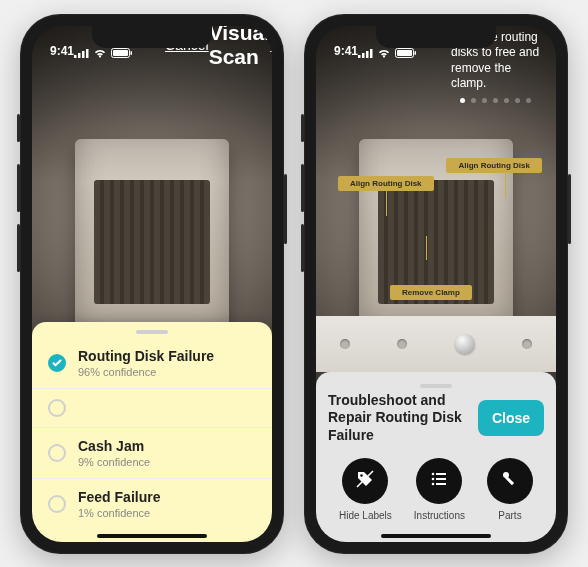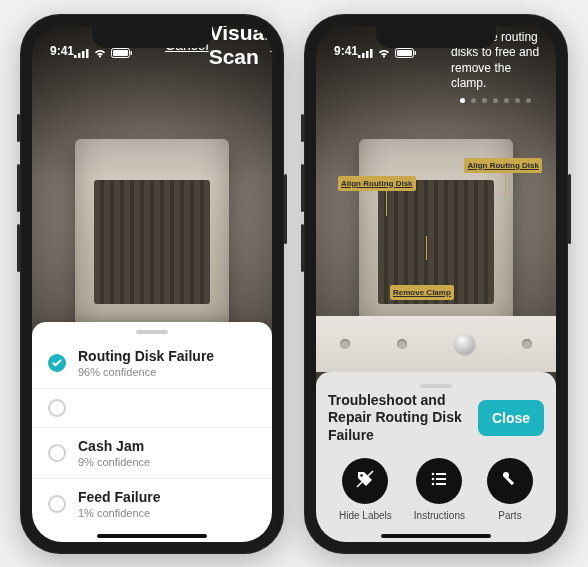--- a/index.html
+++ b/index.html
@@ -91,21 +91,21 @@
     box-shadow: inset 0 -20px 30px rgba(0,0,0,.3), 0 10px 20px rgba(0,0,0,.4);
   }
   .camera-view::after{
     content:""; position:absolute; top:30%; left:26%; right:26%; height:24%;
     background: repeating-linear-gradient(90deg,#4a433a 0 6px,#3a342b 6px 10px);
     border-radius:3px;
   }
   .camera-overlay { position:absolute; inset:0; background:linear-gradient(180deg, rgba(0,0,0,.5), rgba(0,0,0,0) 30%); }
   .sheet {
     position:absolute; left:0; right:0; bottom:0;
-    background:#ffffff;
+    background:#fef9c3;
     border-top-left-radius:14px;
     border-top-right-radius:14px;
     padding-top:6px;
     z-index:30;
     box-shadow: 0 -2px 10px rgba(0,0,0,.15);
   }
   .grabber { width:32px; height:4px; background:#cfcfcf; border-radius:2px; margin:2px auto 4px; }
   .result-row {
     display:flex; align-items:center; gap:12px;
     padding:10px 16px;
@@ -132,25 +132,24 @@
   .p2-instruction { font-size:12px; line-height:1.3; font-weight:500; max-width:210px; }
   .step-dots { display:flex; gap:6px; justify-content:center; margin-top:6px; }
   .step-dots span { width:5px; height:5px; border-radius:50%; background:rgba(255,255,255,.3); }
   .step-dots span.active { background:#fff; }
   .ar-label {
     position:absolute;
     background:#c9a94a;
     color:#2b2b2b;
     font-size:8px;
     font-weight:700;
-    padding:3px 3px;
+    padding:3px 12px;
     border-radius:2px;
     z-index:35;
     white-space:nowrap;
-    text-decoration:underline;
   }
   .ar-line {
     position:absolute;
     width:1px; background:#c9a94a;
     z-index:34;
   }
   .hardware-strip {
     position:absolute; left:0; right:0; height:56px; bottom:170px;
     background: linear-gradient(180deg,#e8e5e0,#d8d4cd);
     z-index:20;

